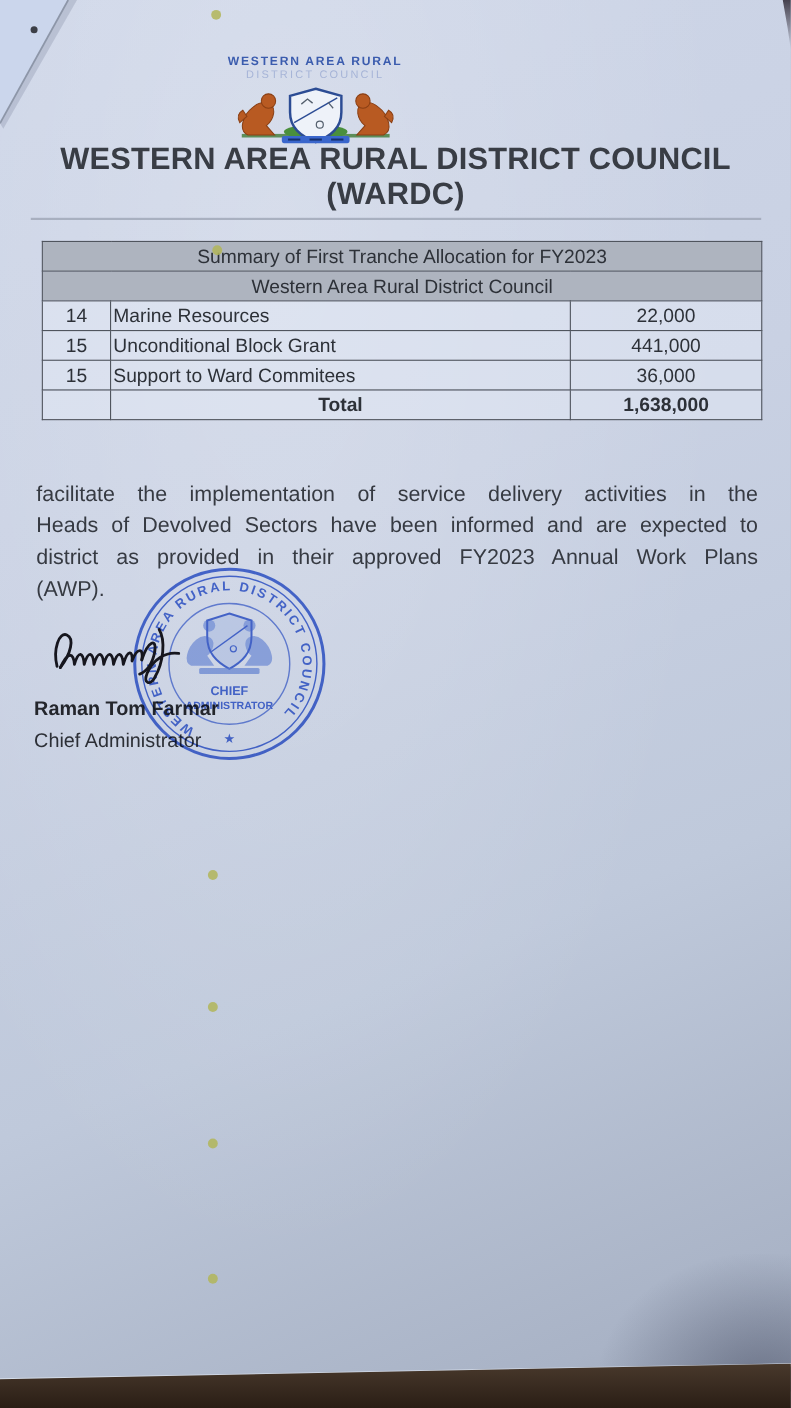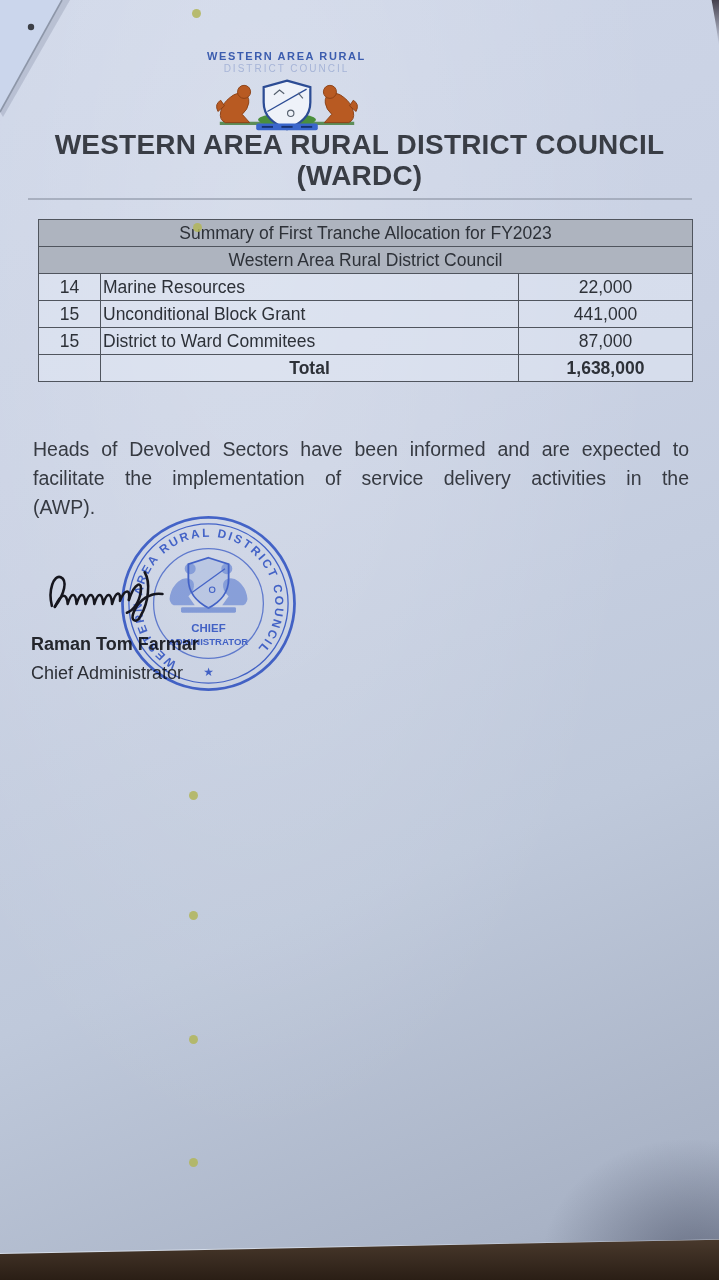--- a/index.html
+++ b/index.html
@@ -128,34 +128,35 @@
         <td class="lite sector">Marine Resources</td>
         <td class="lite c">22,000</td>
       </tr>
       <tr>
         <td class="lite c">15</td>
         <td class="lite sector">Unconditional Block Grant</td>
         <td class="lite c">441,000</td>
       </tr>
       <tr>
         <td class="lite c">15</td>
-        <td class="lite sector">District to Ward Commitees</td>
-        <td class="lite c">87,000</td>
+        <td class="lite sector">Support to Ward Commitees</td>
+        <td class="lite c">36,000</td>
       </tr>
       <tr>
         <td class="lite"></td>
         <td class="lite c b">Total</td>
         <td class="lite c b">1,638,000</td>
       </tr>
     </tbody>
   </table>
 
   <div class="para">
+    <div class="jline">facilitate the implementation of service delivery activities in the</div>
     <div class="jline">Heads of Devolved Sectors have been informed and are expected to</div>
-    <div class="jline">facilitate the implementation of service delivery activities in the</div>
+    <div class="jline">district as provided in their approved FY2023 Annual Work Plans</div>
     <div class="lline">(AWP).</div>
   </div>
 
   <svg class="stamp" viewBox="0 0 200 200">
     <g stroke="#3a62d8" fill="none">
       <circle cx="100" cy="100" r="94" stroke-width="3"></circle>
       <circle cx="100" cy="100" r="87" stroke-width="1.4"></circle>
       <circle cx="100" cy="100" r="60" stroke-width="1.4" opacity=".8"></circle>
     </g>
     <defs>

